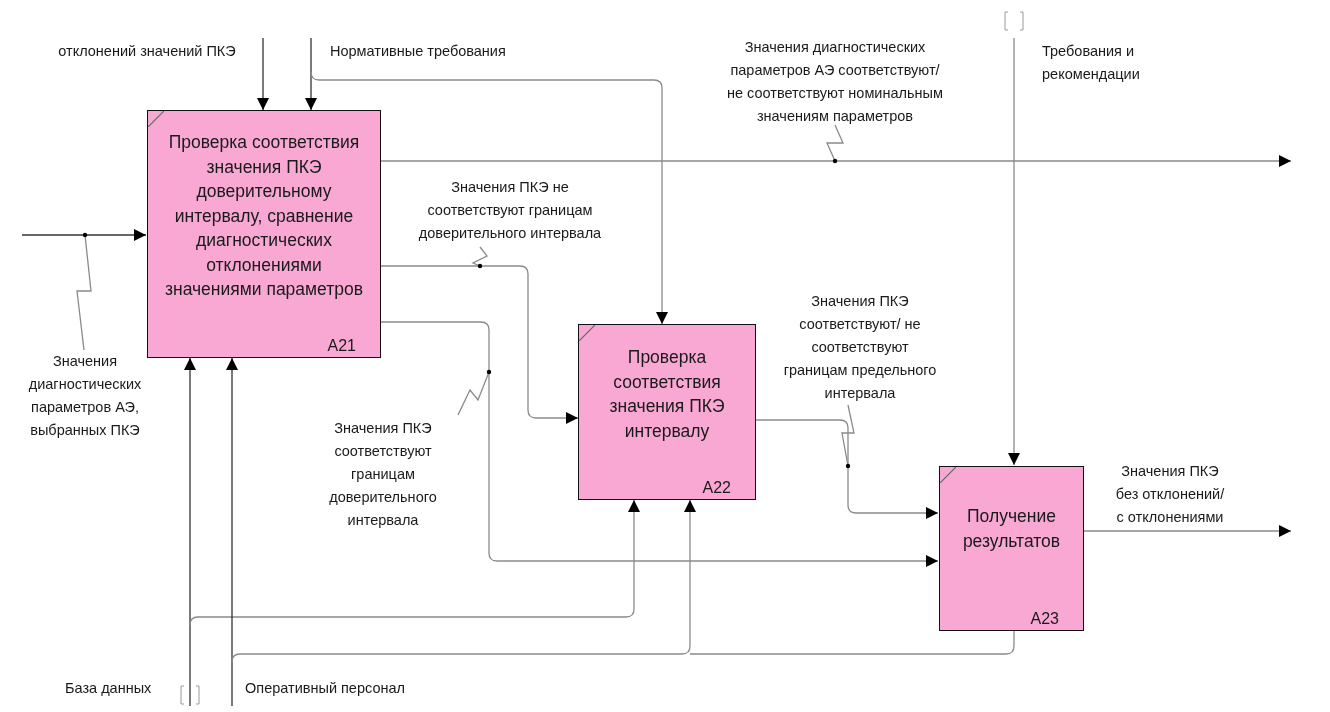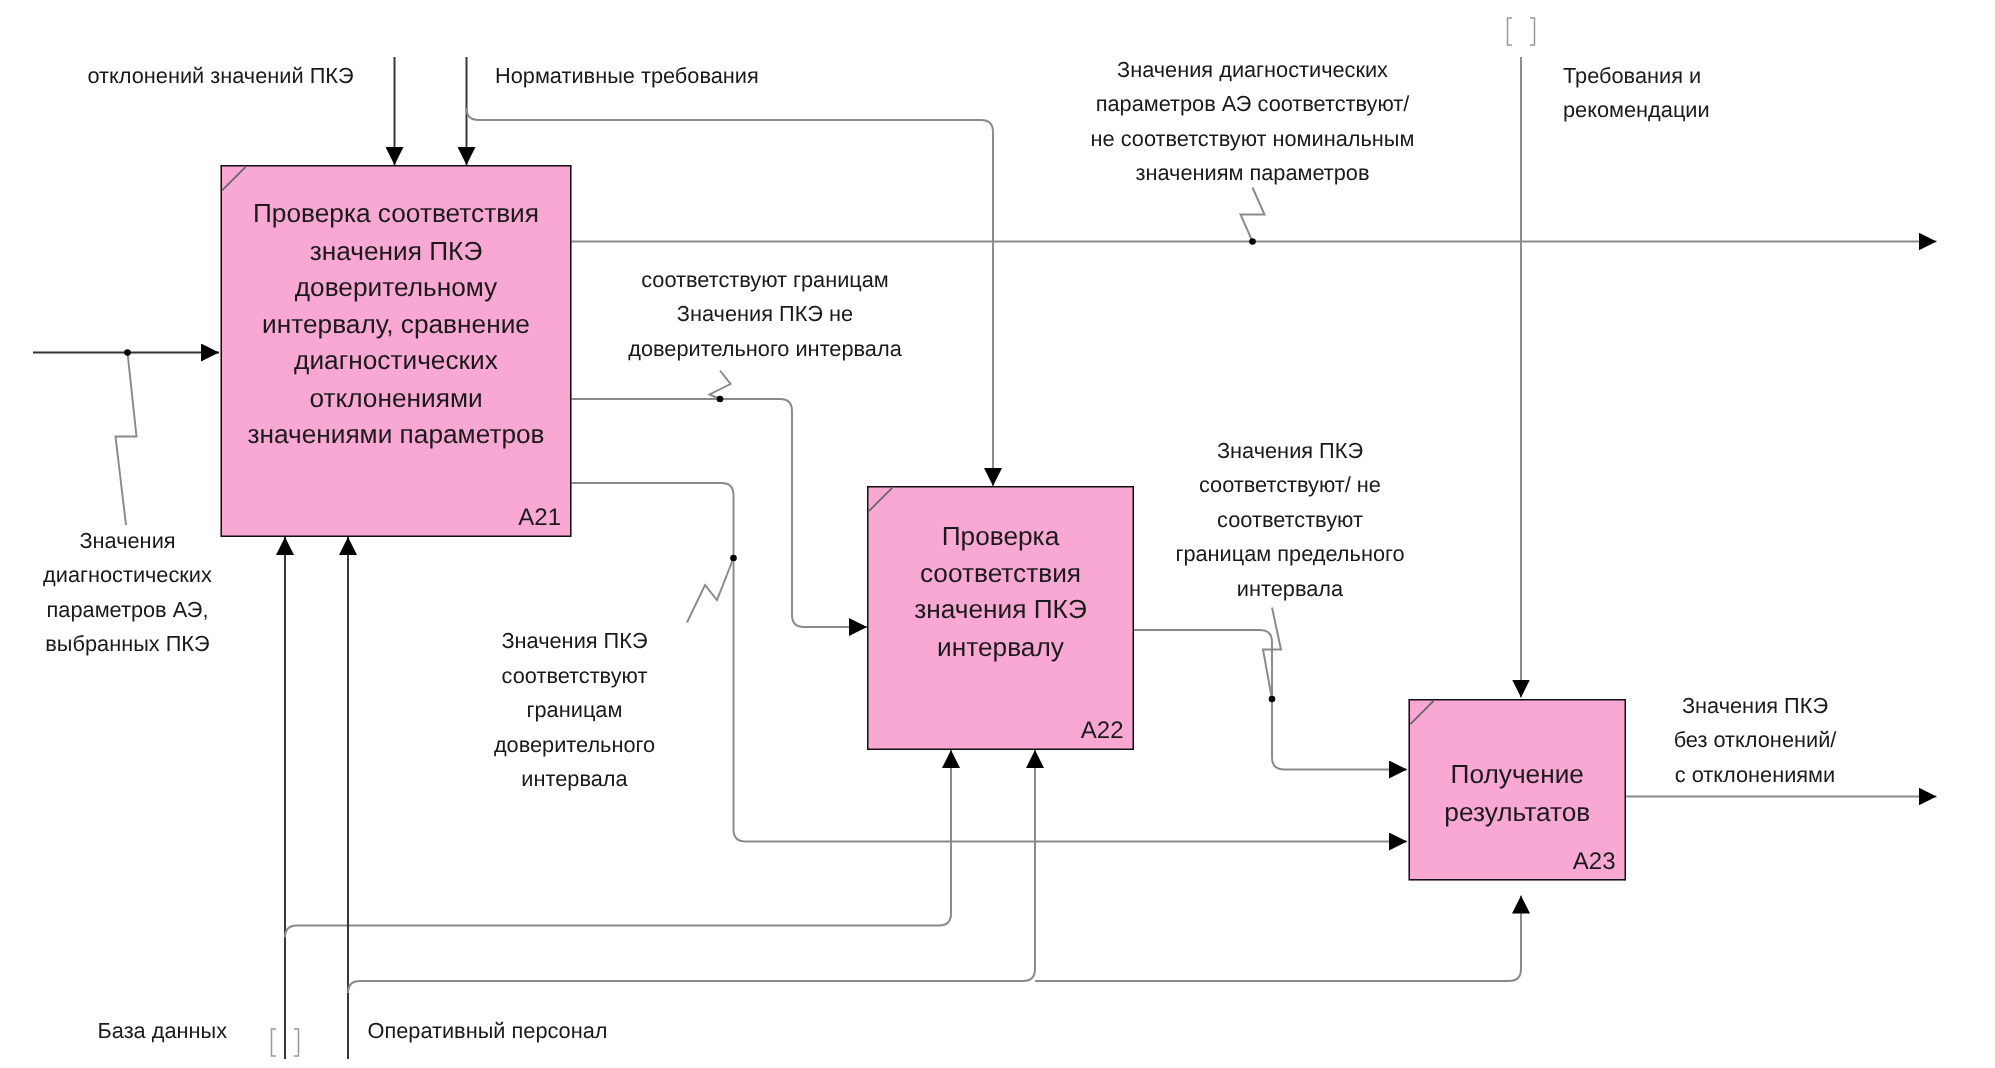--- a/index.html
+++ b/index.html
@@ -3,21 +3,21 @@
 <meta charset="utf-8">
 <style>
   html, body { margin:0; padding:0; background:#ffffff; }
   body { width:1330px; height:712px; position:relative; overflow:hidden;
          font-family:"Liberation Sans", sans-serif; color:#1a1a1a; }
   svg#diagram { position:absolute; left:0; top:0; }
   .lbl { position:absolute; font-size:14.5px; line-height:23px; text-align:center; white-space:nowrap; }
   .lbl.left { text-align:left; }
   .box { position:absolute; background:#f9a8d4; border:1.5px solid #111; box-sizing:border-box; }
   .box .btext { position:absolute; left:0; right:0; text-align:center; font-size:17.5px; line-height:24.5px; }
-  .box .bnum { position:absolute; right:6px; bottom:2px; font-size:16px; }
+  .box .bnum { position:absolute; right:24px; bottom:2px; font-size:16px; }
   .box .corner { position:absolute; left:0; top:0; width:16px; height:16px; }
 </style>
 </head>
 <body>
 
 <svg id="diagram" width="1330" height="712" viewBox="0 0 1330 712">
   <defs>
     <marker id="ah" viewBox="0 0 10 10" refX="10" refY="5" markerWidth="12" markerHeight="12" markerUnits="userSpaceOnUse" orient="auto">
       <path d="M0,0 L10,5 L0,10 z" fill="#000"></path>
     </marker>
@@ -92,21 +92,21 @@
     </svg>
   <div class="btext" style="top:20px;">
     <div>Проверка</div>
       <div>соответствия</div>
     <div>значения ПКЭ</div>
     <div>интервалу</div>
   </div>
   <div class="bnum">A22</div>
 </div>
 
-<div class="box" style="left:939px;top:466px;width:145px;height:121px;">
+<div class="box" style="left:939px;top:466px;width:145px;height:165px;">
   <svg class="corner" viewBox="0 0 16 16">
       <path d="M0,16 L16,0" stroke="#666" stroke-width="1.2"></path>
     </svg>
   <div class="btext" style="top:37px;">
     <div>Получение</div>
       <div>результатов</div>
   </div>
   <div class="bnum">A23</div>
 </div>
 
@@ -120,22 +120,22 @@
   <div>Значения диагностических</div>
     <div>параметров АЭ соответствуют/</div>
   <div>не соответствуют номинальным</div>
     <div>значениям параметров</div>
 </div>
 <div class="lbl left" style="left:1042px;top:40px;">
   <div>Требования и</div>
     <div>рекомендации</div>
 </div>
 <div class="lbl" style="left:390px;top:176px;width:240px;">
-  <div>соответствуют границам</div>
-    <div>Значения ПКЭ не</div>
+  <div>Значения ПКЭ не</div>
+    <div>соответствуют границам</div>
   <div>доверительного интервала</div>
 </div>
 <div class="lbl" style="left:20px;top:350px;width:130px;">
   <div>Значения</div>
     <div>диагностических</div>
   <div>параметров АЭ,</div>
     <div>выбранных ПКЭ</div>
 </div>
 <div class="lbl" style="left:318px;top:417px;width:130px;">
   <div>Значения ПКЭ</div>

